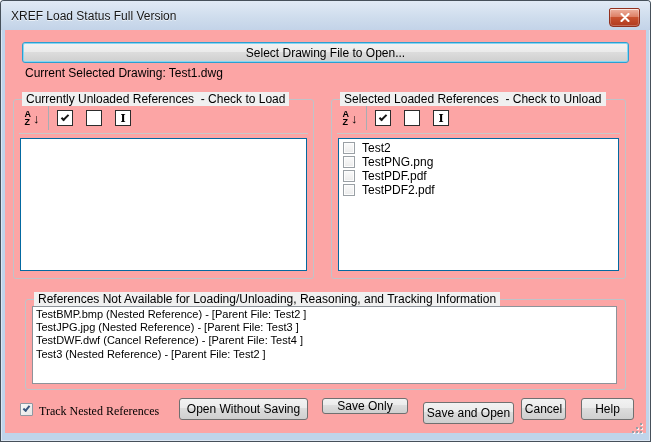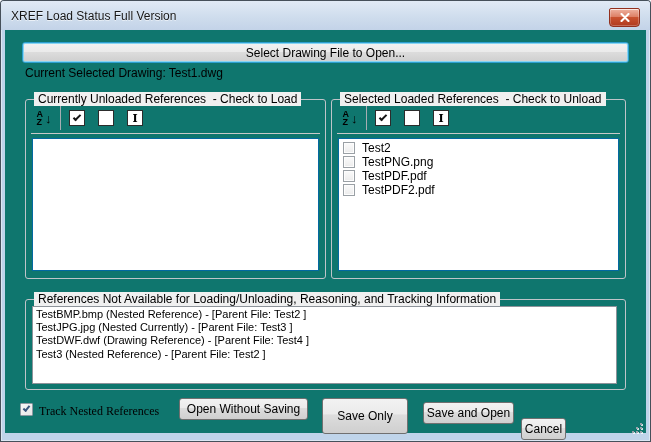--- a/index.html
+++ b/index.html
@@ -26,21 +26,21 @@
   .close-btn{
     position:absolute; top:8px; right:11px; width:31px; height:19px;
     border:1px solid #93301e; border-radius:2px 2px 4px 4px;
     background:linear-gradient(#efb3a1 0%, #dd8066 45%, #c9512f 50%, #b03a1f 100%);
     box-shadow: inset 0 1px 0 rgba(255,255,255,.6), inset 0 0 0 1px rgba(255,255,255,.25);
     display:flex; align-items:center; justify-content:center;
     cursor:default;
   }
   .client{
     position:absolute; left:5px; top:30px; width:641px; height:403px;
-    background:#0f766e;
+    background:#fca5a5;
   }
 
   .btn{
     position:absolute;
     border:1px solid #707070; border-radius:3px;
     background:linear-gradient(#f2f2f2 0%, #ebebeb 45%, #dddddd 46%, #cfcfcf 100%);
     font-family:"Liberation Sans", sans-serif;
     font-size:12px; color:#000;
     display:flex; align-items:center; justify-content:center;
     white-space:pre;
@@ -56,21 +56,21 @@
 
   .groupbox{
     position:absolute;
     border:1px solid #bfc4c9; border-radius:3px;
   }
   .group-label{
     position:absolute; top:-8px; left:8px;
     background:#f0f0f0; padding:0 4px;
     font-size:12px; color:#000; white-space:pre;
   }
-  #group-unloaded{ left:20px; top:69px;  width:301px; height:180px; }
+  #group-unloaded{ left:8px; top:69px;  width:301px; height:180px; }
   #group-loaded{   left:326px; top:69px; width:295px; height:180px; }
   #group-unavailable{ left:20px; top:269px; width:601px; height:91px; }
 
   .gb-toolbar{
     position:absolute; left:5px; right:5px; top:3px; height:31px;
     border-bottom:1px solid #c9c9c9;
     display:flex; align-items:center;
   }
   .tb-btn{ display:flex; align-items:center; justify-content:center; cursor:default; }
   .tb-sort{ width:26px; height:24px; gap:2px; }
@@ -118,23 +118,23 @@
     background:linear-gradient(135deg, #f7f7f7, #e7e7e7);
   }
   .win-chk .checkmark{
     position:absolute; left:2px; top:2px; width:7px; height:4px;
     border-left:2px solid #3a577e; border-bottom:2px solid #3a577e;
     transform:rotate(-50deg);
   }
   #track-label{ left:34px; top:374px;font-family:Liberation Serif, serif; }
 
   #btn-open     { left:174px; top:368px; width:129px; height:22px; }
-  #btn-saveonly { left:317px; top:368px; width:86px;  height:36px; }
+  #btn-saveonly { left:317px; top:368px; width:86px;  height:16px; }
   #btn-saveopen { left:418px; top:372px; width:91px;  height:22px; }
-  #btn-cancel   { left:516px; top:388px; width:45px;  height:22px; }
+  #btn-cancel   { left:516px; top:368px; width:45px;  height:22px; }
   #btn-help     { left:576px; top:368px; width:53px;  height:22px; }
 
   .grip{ position:absolute; right:9px; bottom:8px; width:11px; height:11px; }
   .grip span{
     position:absolute; width:2px; height:2px; background:#97a0a9;
     box-shadow:1px 1px 0 rgba(255,255,255,.8);
   }
   .grip .d1{ right:0; top:0; }
   .grip .d2{ right:0; top:4px; }
   .grip .d3{ right:4px; top:4px; }
@@ -225,35 +225,36 @@
           <span class="row-chk"></span>
           <span class="row-label">TestPDF2.pdf</span>
         </div>
       </div>
     </div>
 
     <div class="groupbox" id="group-unavailable">
       <span class="group-label">References Not Available for Loading/Unloading, Reasoning, and Tracking Information</span>
       <div class="unavail-list">
         <div class="unavail-item">TestBMP.bmp (Nested Reference) - [Parent File: Test2 ]</div>
-        <div class="unavail-item">TestJPG.jpg (Nested Currently) - [Parent File: Test3 ]</div>
-        <div class="unavail-item">TestDWF.dwf (Drawing Reference) - [Parent File: Test4 ]</div>
+        <div class="unavail-item">TestJPG.jpg (Nested Reference) - [Parent File: Test3 ]</div>
+        <div class="unavail-item">TestDWF.dwf (Cancel Reference) - [Parent File: Test4 ]</div>
         <div class="unavail-item">Test3 (Nested Reference) - [Parent File: Test2 ]</div>
       </div>
     </div>
 
     <div class="win-chk">
       <span class="checkmark"></span>
     </div>
     <div class="static-label" id="track-label">Track Nested References</div>
 
     <div class="btn" id="btn-open">Open Without Saving</div>
     <div class="btn" id="btn-saveonly">Save Only</div>
     <div class="btn" id="btn-saveopen">Save and Open</div>
     <div class="btn" id="btn-cancel">Cancel</div>
+    <div class="btn" id="btn-help">Help</div>
   </div>
 
   <div class="grip">
     <span class="d1"></span>
       <span class="d2"></span>
       <span class="d3"></span>
     <span class="d4"></span>
       <span class="d5"></span>
       <span class="d6"></span>
   </div>

